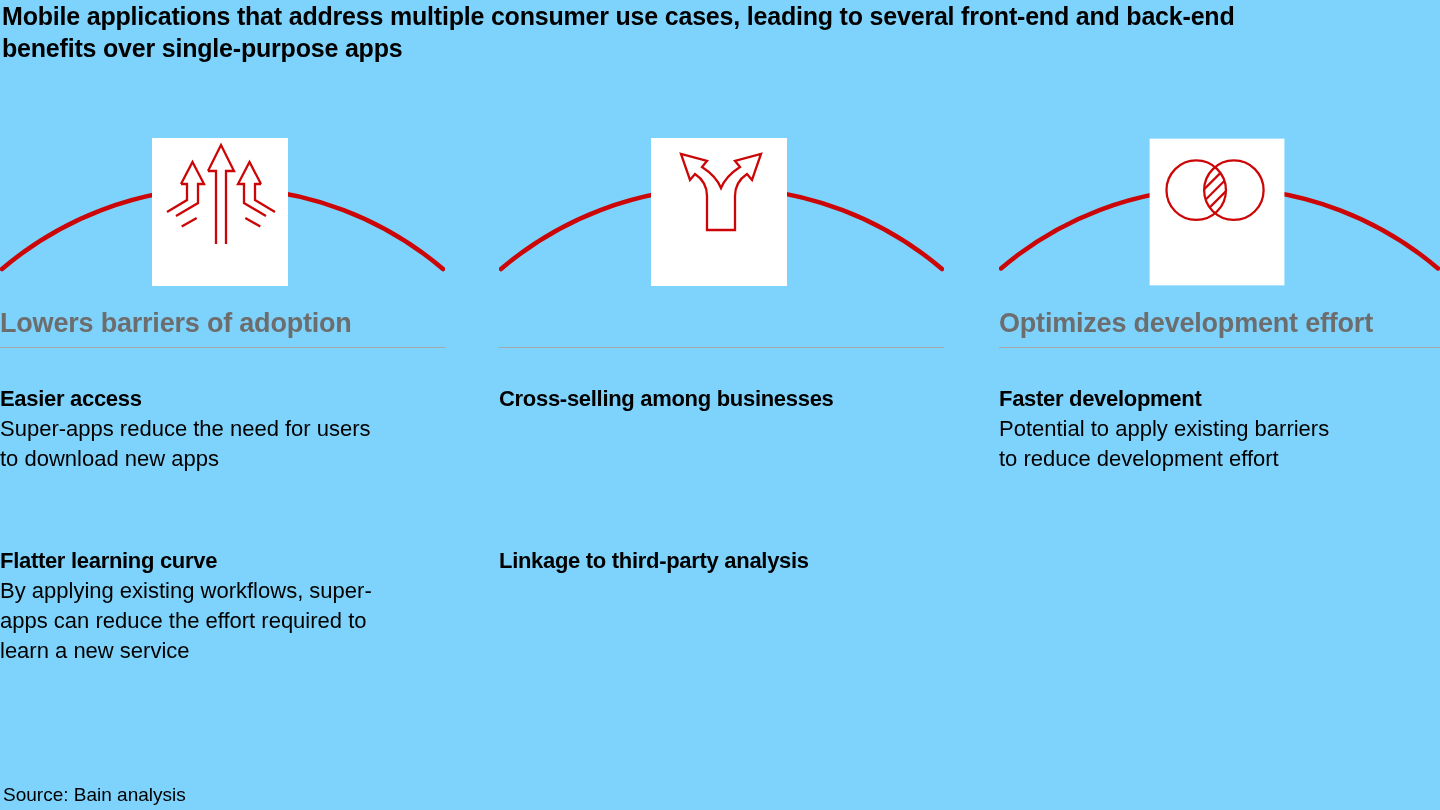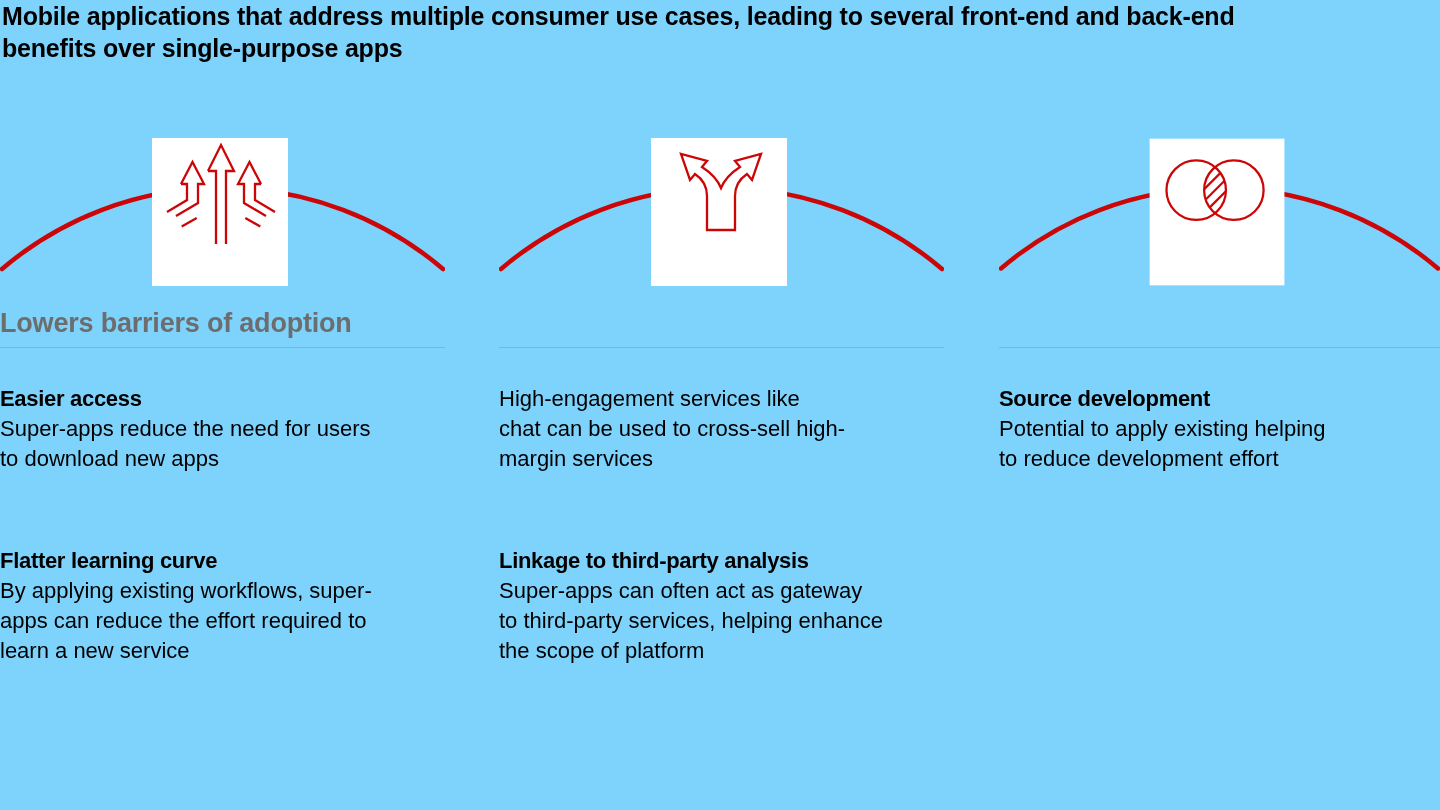--- a/index.html
+++ b/index.html
@@ -167,29 +167,24 @@
                    L 253 42
                    L 248 36
                    Q 236 44 236 58
                    L 236 92
                    Z"></path>
         </g>
       </svg>
     </div>
     <div class="divider"></div>
     <div class="item item-1">
-      <p>High-engagement services like
-chat can be used to cross-sell high-
-margin services</p>
+      <h3>Cross-selling among businesses</h3>
     </div>
     <div class="item item-2">
       <h3>Linkage to third-party analysis</h3>
-      <p>Super-apps can often act as gateway
-to third-party services, helping enhance
-the scope of platform</p>
     </div>
   </section>
 
   <section class="col col-2">
     <div class="arc-figure">
       <svg viewBox="0 0 445 148">
         <defs>
           <clipPath id="venn-left">
               <circle cx="199" cy="52" r="30"></circle>
             </clipPath>
@@ -207,22 +202,24 @@
               <path d="M 186 60 L 226 20
                        M 192 66 L 232 26
                        M 198 72 L 238 32
                        M 204 78 L 244 38
                        M 210 84 L 250 44"></path>
             </g>
           </g>
         </g>
       </svg>
     </div>
+    <h2 class="col-heading">Optimizes development effort</h2>
     <div class="divider"></div>
     <div class="item item-1">
-      <h3>Source development</h3>
-      <p>Potential to apply existing helping
+      <h3>Faster development</h3>
+      <p>Potential to apply existing barriers
 to reduce development effort</p>
     </div>
   </section>
 
+  <p class="source">Source: Bain analysis</p>
 
 </div>
 
 </body></html>

